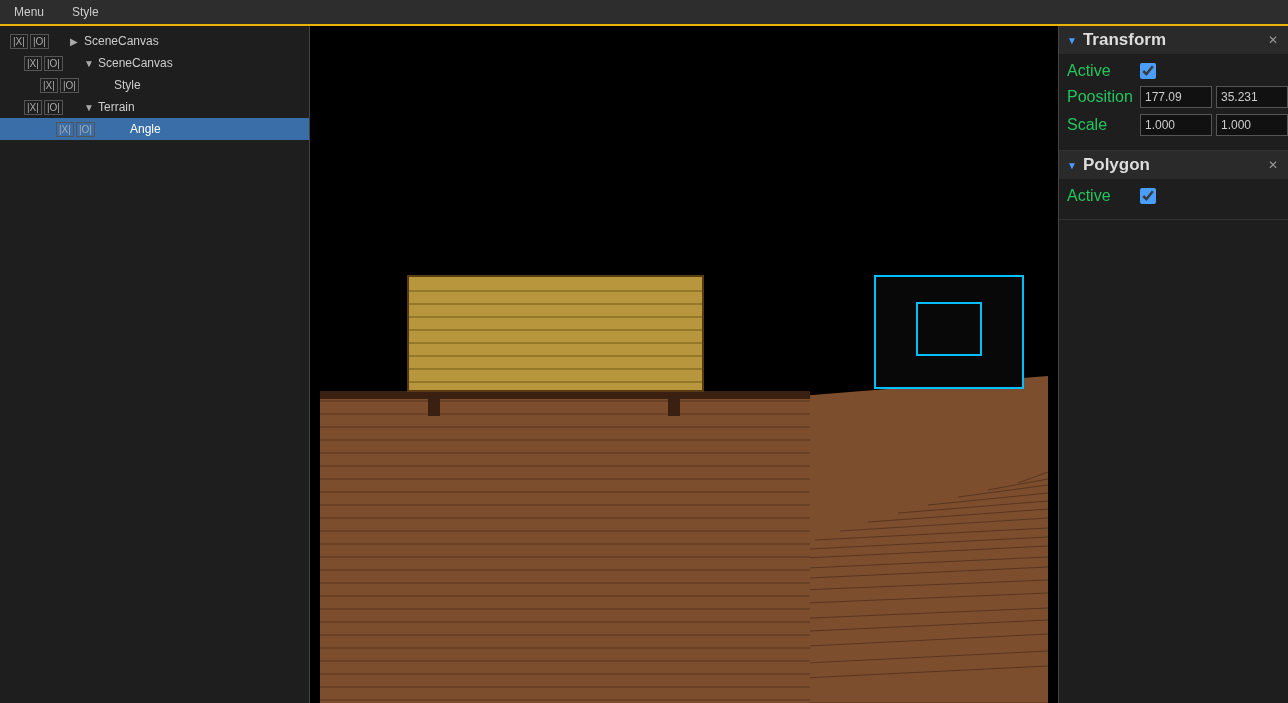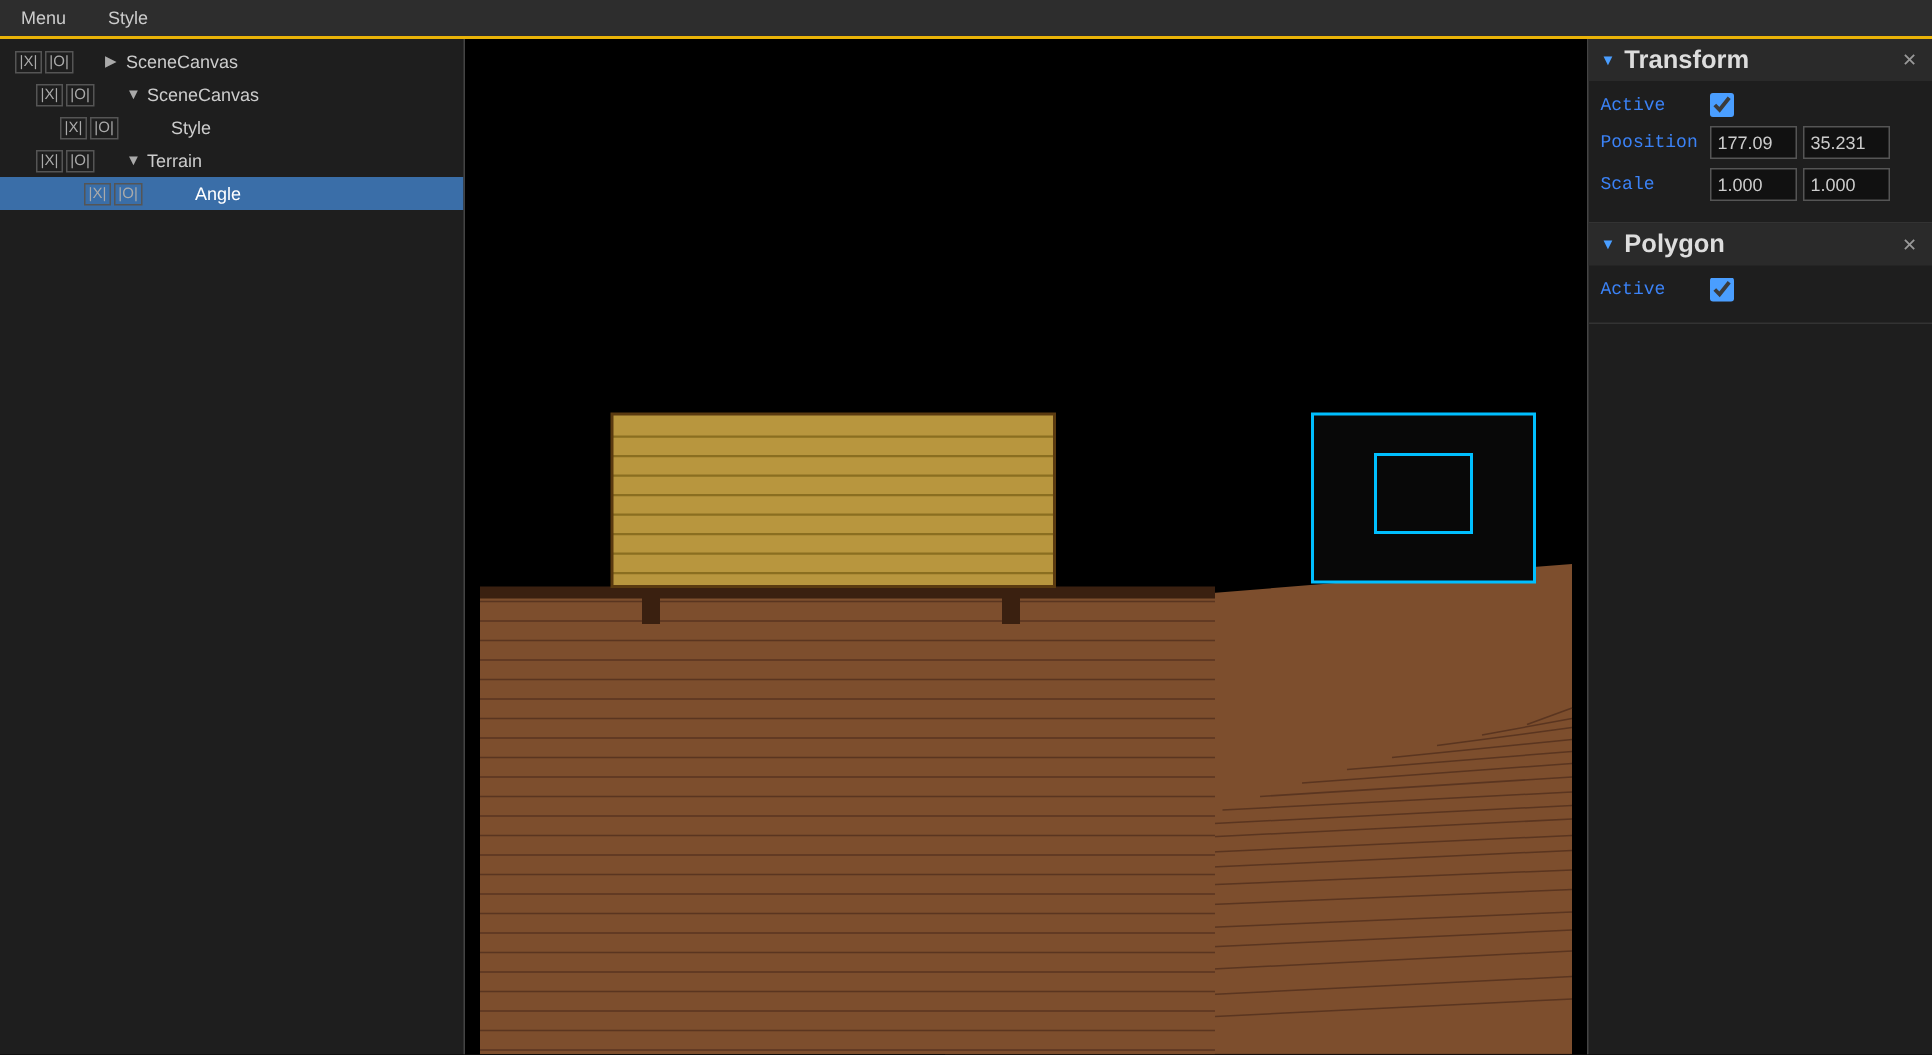--- a/index.html
+++ b/index.html
@@ -142,43 +142,42 @@
       padding: 8px;
     }
 
     .prop-row {
       display: flex;
       align-items: center;
       margin-bottom: 6px;
       gap: 8px;
     }
     .prop-label {
-      color: #3b82f6;
-      font-size: 12px;
+      color: #22c55e;
+      font-size: 16px;
       min-width: 65px;
-      font-family: Liberation Mono, monospace;
     }
 
     .checkbox-wrap {
       display: flex;
       align-items: center;
     }
     .checkbox-wrap input[type="checkbox"] {
       width: 16px;
       height: 16px;
       accent-color: #4a9eff;
     }
 
     .input-field {
       background: #111;
       border: 1px solid #555;
       color: #ccc;
       font-size: 12px;
       padding: 2px 4px;
-      width: 58px;
+      width: 72px;
       height: 22px;
     }
 
     .input-pair {
       display: flex;
       gap: 4px;
     }
 
     
     .indent-1 { padding-left: 10px; }

